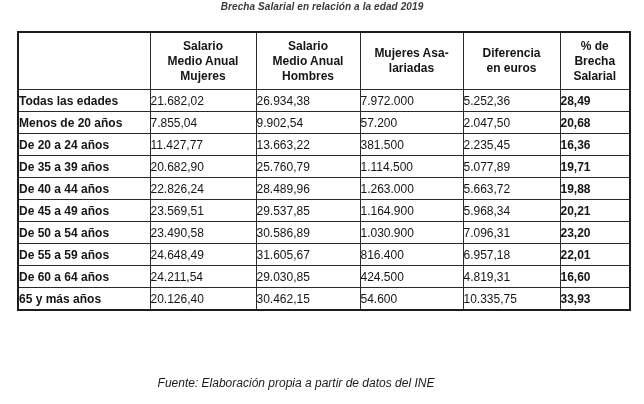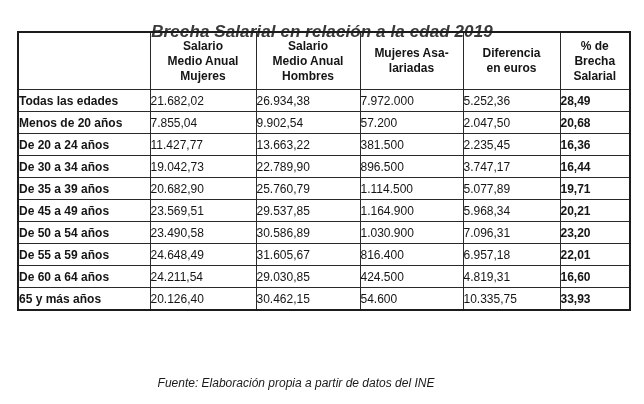--- a/index.html
+++ b/index.html
@@ -13,25 +13,25 @@
     color: #111111;
   }
   .page {
     position: relative;
     width: 644px;
     height: 404px;
     background: #ffffff;
   }
   .title {
     position: absolute;
-    top: 22px;
+    top: 1px;
     left: 0;
     width: 644px;
     text-align: center;
-    font-size: 17px;
+    font-size: 10px;
     font-weight: bold;
     font-style: italic;
     color: #3a3a3a;
     letter-spacing: 0.1px;
   }
   .table-wrap {
     position: absolute;
     left: 17px;
     top: 31px;
     width: 500px;
@@ -142,36 +142,36 @@
         </tr>
         <tr>
           <td class="label">De 20 a 24 años</td>
           <td class="num">11.427,77</td>
           <td class="num">13.663,22</td>
           <td class="num">381.500</td>
           <td class="num">2.235,45</td>
           <td class="num pct">16,36</td>
         </tr>
         <tr>
-          <td class="label">De 30 a 34 años</td>
-          <td class="num">19.042,73</td>
-          <td class="num">22.789,90</td>
-          <td class="num">896.500</td>
-          <td class="num">3.747,17</td>
-          <td class="num pct">16,44</td>
-        </tr>
-        <tr>
           <td class="label">De 35 a 39 años</td>
           <td class="num">20.682,90</td>
           <td class="num">25.760,79</td>
           <td class="num">1.114.500</td>
           <td class="num">5.077,89</td>
           <td class="num pct">19,71</td>
         </tr>
         <tr>
+          <td class="label">De 40 a 44 años</td>
+          <td class="num">22.826,24</td>
+          <td class="num">28.489,96</td>
+          <td class="num">1.263.000</td>
+          <td class="num">5.663,72</td>
+          <td class="num pct">19,88</td>
+        </tr>
+        <tr>
           <td class="label">De 45 a 49 años</td>
           <td class="num">23.569,51</td>
           <td class="num">29.537,85</td>
           <td class="num">1.164.900</td>
           <td class="num">5.968,34</td>
           <td class="num pct">20,21</td>
         </tr>
         <tr>
           <td class="label">De 50 a 54 años</td>
           <td class="num">23.490,58</td>

